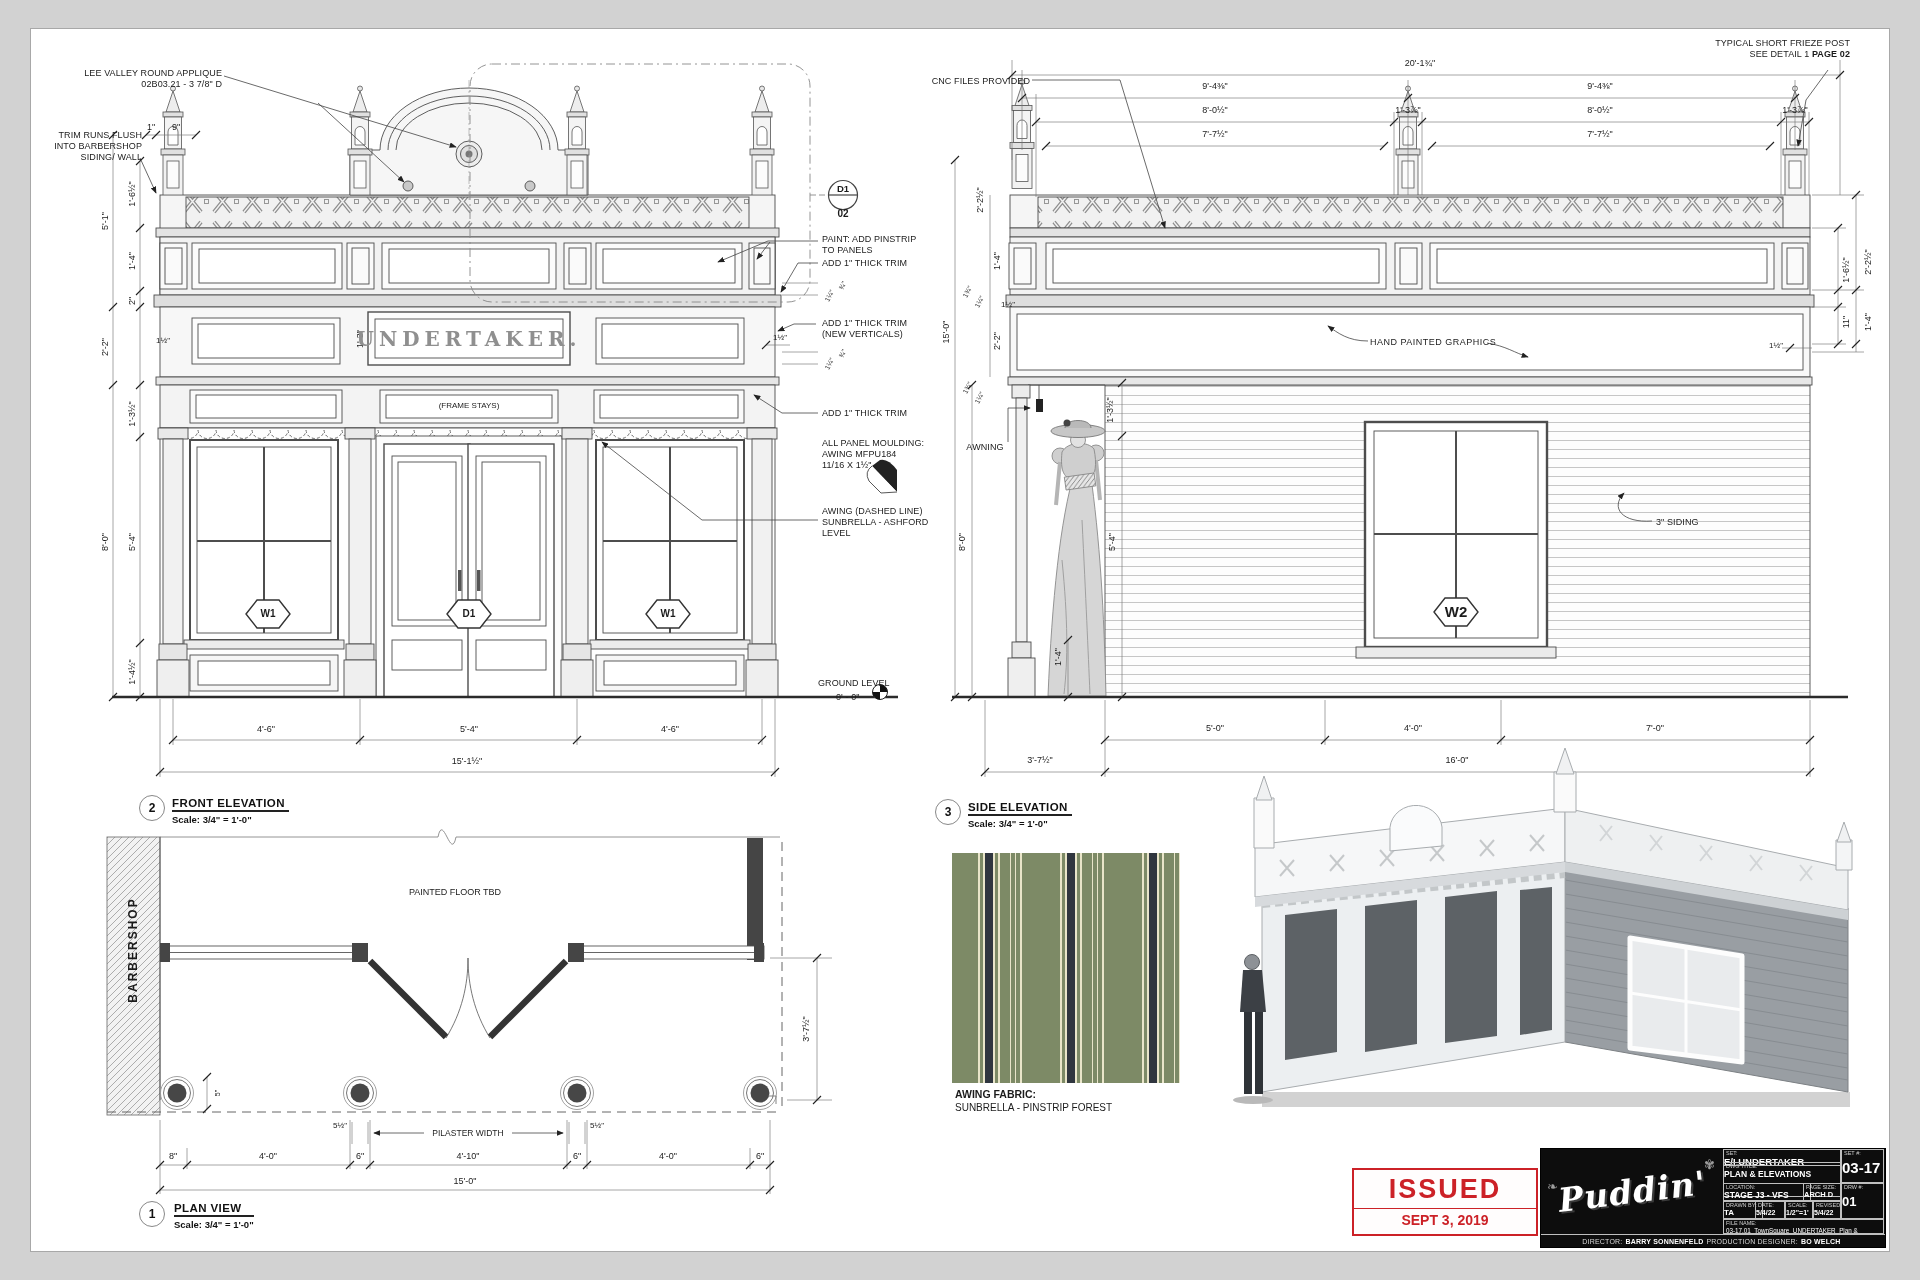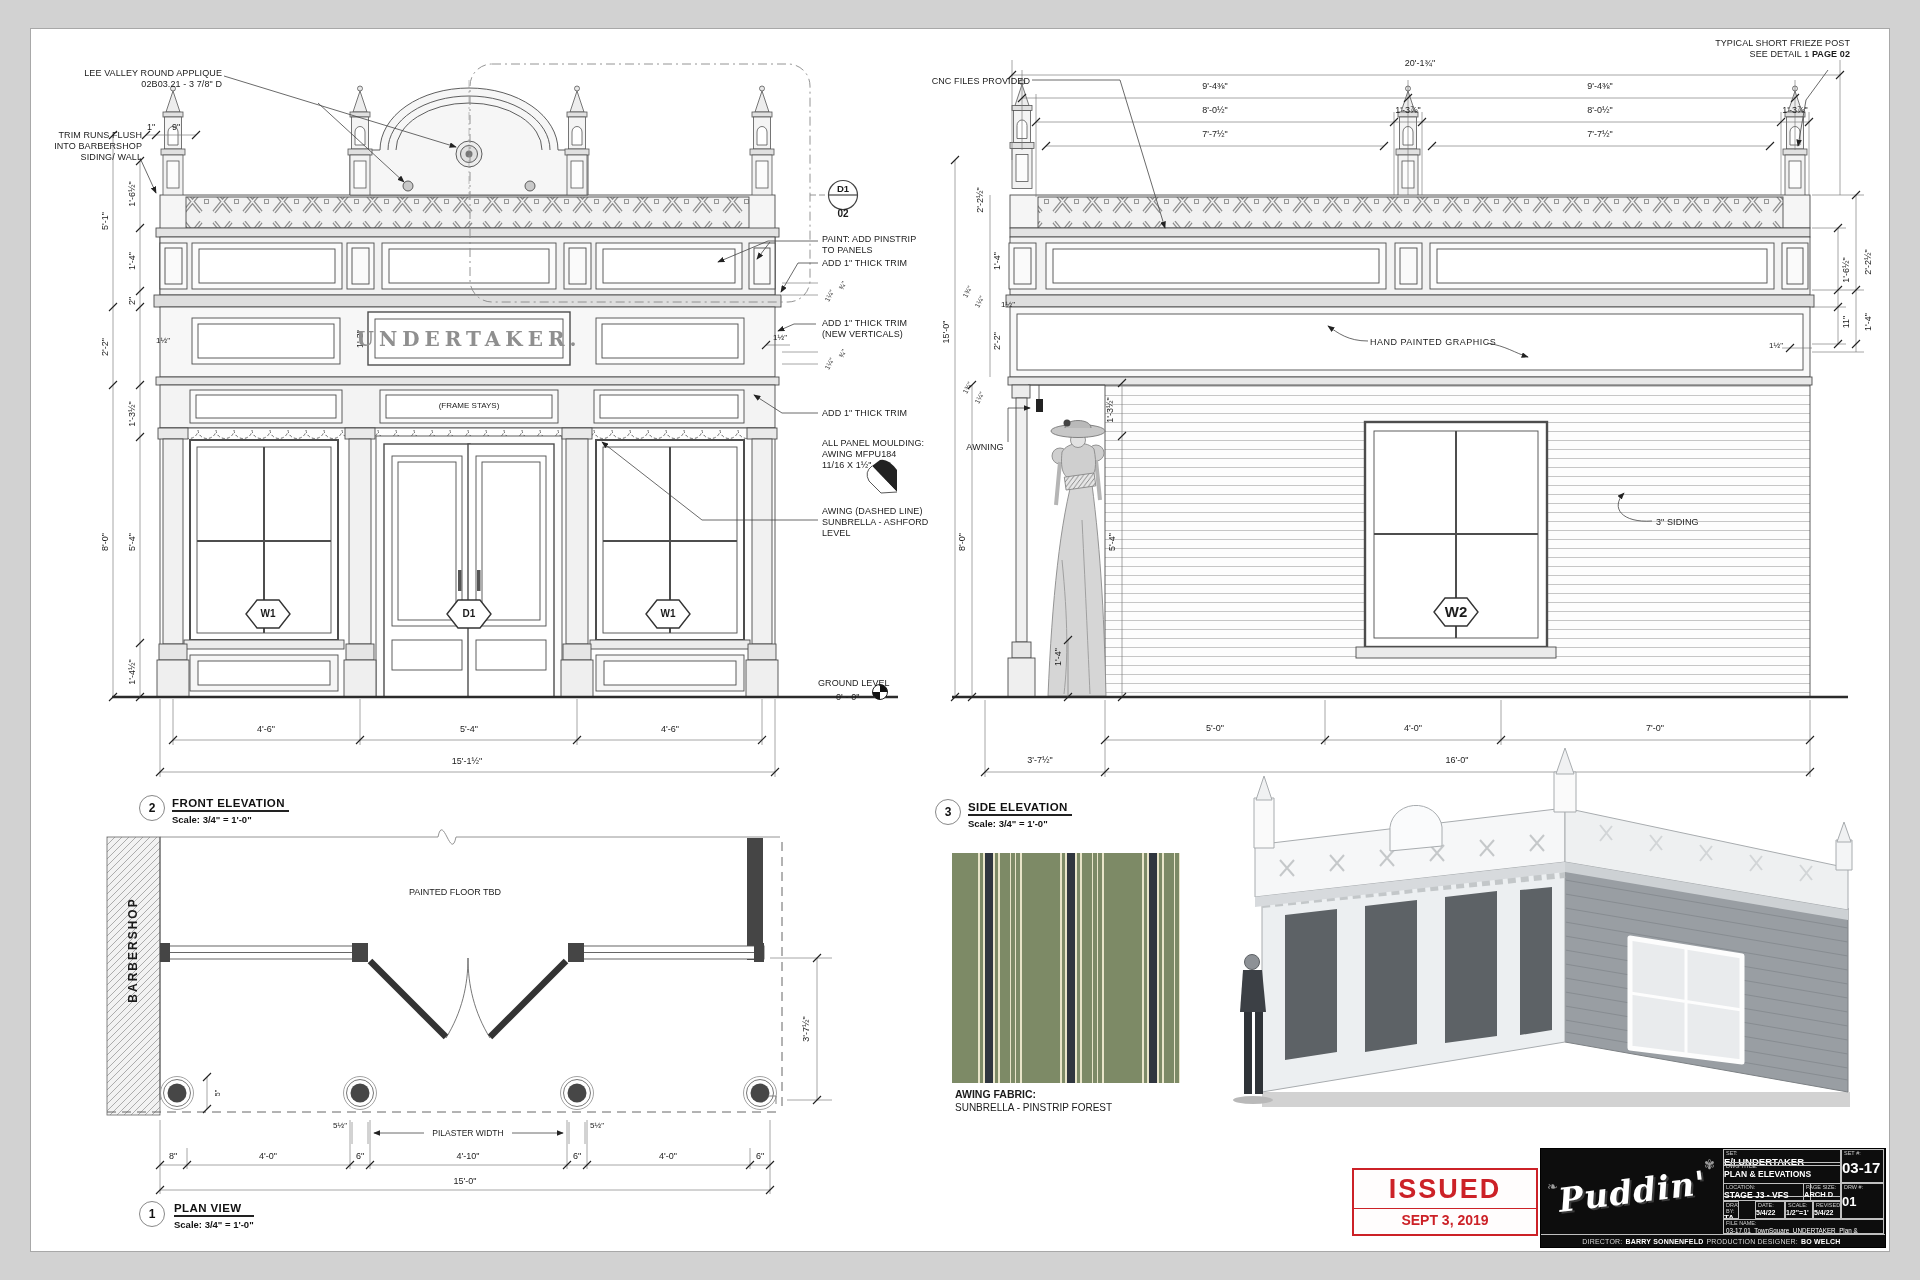--- a/index.html
+++ b/index.html
@@ -635,21 +635,21 @@
     <div class="tb-val" style="font-size:8.5px">STAGE J3 - VFS</div>
       </div>
   <div class="tb-cell" style="left:262px;top:34px;width:38px;height:18px">
     <div class="tb-lab">PAGE SIZE:</div>
     <div class="tb-val" style="font-size:7.5px">ARCH D</div>
       </div>
   <div class="tb-cell" style="left:300px;top:34px;width:43px;height:36px">
     <div class="tb-lab">DRW #:</div>
     <div class="tb-val" style="font-size:13px;margin-top:4px">01</div>
       </div>
-  <div class="tb-cell" style="left:182px;top:52px;width:16px;height:18px">
+  <div class="tb-cell" style="left:182px;top:52px;width:40px;height:18px">
     <div class="tb-lab">DRAWN BY:</div>
     <div class="tb-val" style="font-size:8px">TA</div>
       </div>
   <div class="tb-cell" style="left:214px;top:52px;width:30px;height:18px">
     <div class="tb-lab">DATE:</div>
     <div class="tb-val" style="font-size:7px">5/4/22</div>
       </div>
   <div class="tb-cell" style="left:244px;top:52px;width:28px;height:18px">
     <div class="tb-lab">SCALE:</div>
     <div class="tb-val" style="font-size:7px">1/2"=1'</div>

